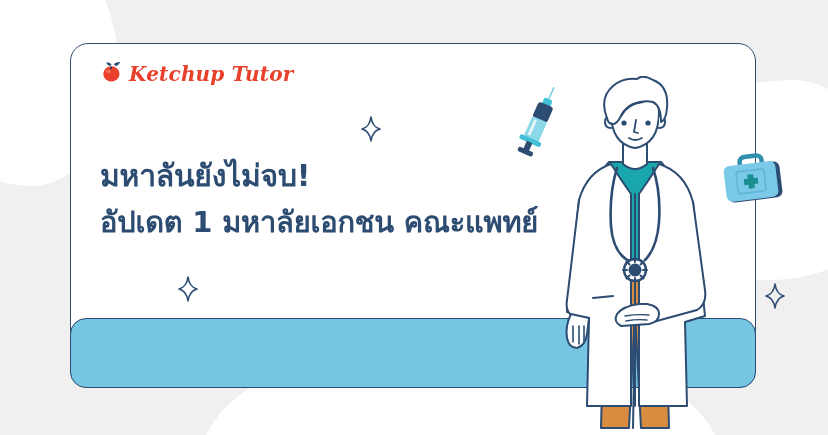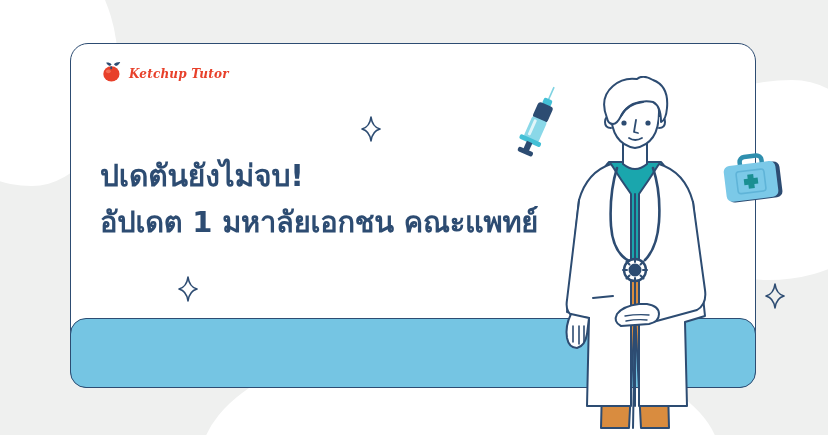--- a/index.html
+++ b/index.html
@@ -83,21 +83,21 @@
     display: flex;
     align-items: center;
     gap: 5px;
     height: 28px;
   }
   #logo-text {
     color: #e8402a;
     font-family: "DejaVu Serif", serif;
     font-style: italic;
     font-weight: bold;
-    font-size: 12px;
+    font-size: 20px;
     letter-spacing: 0.2px;
     white-space: nowrap;
   }
 
   
   #headline {
     position: absolute;
     left: 100px;
     top: 152px;
     color: #2d4c72;
@@ -150,21 +150,21 @@
         <path d="M11.6 3.4c-1.2-1.4-3.6-2-5.4-1.7.6 1.6 2.1 2.7 3.8 3.2z" fill="#2d4c72"></path>
         <ellipse cx="11.4" cy="12.9" rx="8.1" ry="7.6" fill="#e8402a"></ellipse>
         <ellipse cx="8.3" cy="10.3" rx="2.4" ry="1.9" fill="#f4745c" opacity="0.85"></ellipse>
         <path d="M11.2 5.2c.5 0 .9.4.9.9v1.3c0 .5-.4.9-.9.9s-.9-.4-.9-.9V6.1c0-.5.4-.9.9-.9z" fill="#2d4c72"></path>
       </svg>
     </span>
     <span id="logo-text">Ketchup Tutor</span>
   </div>
 
   <div id="headline">
-    <div class="line-1">ปเดตันยังไม่จบ!</div>
+    <div class="line-1">มหาลันยังไม่จบ!</div>
     <div class="line-2">อัปเดต 1 มหาลัยเอกชน คณะแพทย์</div>
   </div>
 
   <span class="sparkle" id="sparkle-top">
     <svg width="20" height="26" viewBox="0 0 20 26">
       <path d="M10 1 C11 8.5 13.8 11.7 19 13 C13.8 14.3 11 17.5 10 25 C9 17.5 6.2 14.3 1 13 C6.2 11.7 9 8.5 10 1 Z" fill="none" stroke="#2d4c72" stroke-width="1.6" stroke-linejoin="round"></path>
     </svg>
   </span>
   <span class="sparkle" id="sparkle-left">
     <svg width="20" height="26" viewBox="0 0 20 26">

